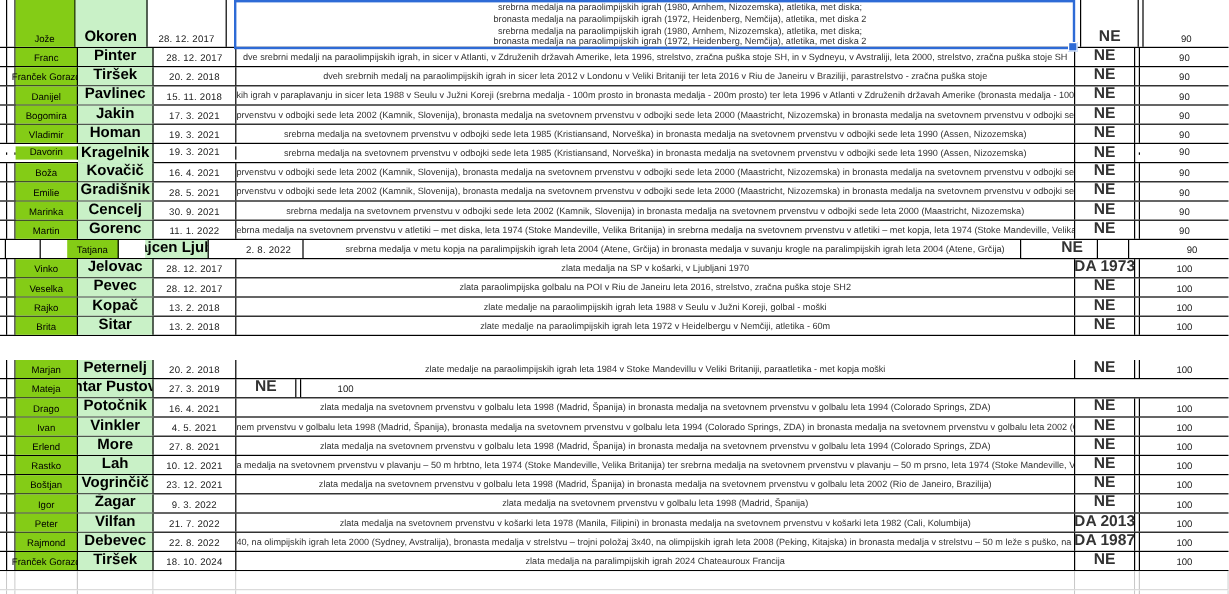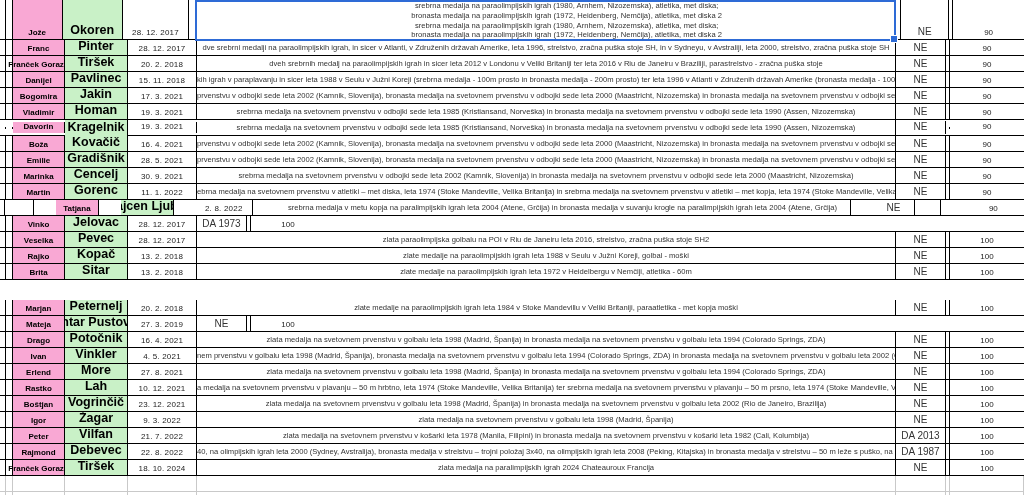--- a/index.html
+++ b/index.html
@@ -20,22 +20,22 @@
     display:flex;
     align-items:flex-end;
     justify-content:center;
     overflow:hidden;
     padding:0 1px 2px 1px;
   }
   .row.empty .cell{border-right:1px solid #c9c9c9;background:#fff;}
   .ca{width:6px;}
   .cb{width:7px;}
   .first{
-    width:52px;background:#f9a8d4;
-    font-size:8px;font-weight:bold;
+    width:52px;background:#84cc16;
+    font-size:8px;font-weight:normal;
     white-space:nowrap;overflow:visible;
     text-align:center;
   }
   .last{
     width:63px;background:#c9f1c7;
     font-size:12.5px;font-weight:bold;
     white-space:nowrap;text-align:center;
   }
   .date{
     width:69px;font-size:8px;color:#222;
@@ -44,21 +44,21 @@
   .desc{
     width:699px;
     font-size:7.6px;color:#333;
     display:block;
     text-align:center;
     white-space:pre;
     line-height:15px;
     padding:0;
   }
   .row.tall .desc{line-height:9.8px;padding-top:1px;margin-left:44px;}
-  .flag{width:50px;font-size:10px;color:#333;white-space:nowrap;}
+  .flag{width:50px;font-size:13px;color:#333;white-space:nowrap;font-weight:bold;}
   .gap{width:4px;}
   .val{width:74px;font-size:8px;color:#222;border-right:none;}
   .row.empty .first,.row.empty .last{background:#fff;font-weight:normal;}
   
   #selection{
     position:absolute;
     left:195px;top:0;
     width:701px;height:41px;
     border:2px solid #2e6bd6;
     box-sizing:border-box;
@@ -213,20 +213,21 @@
       <div class="cell flag">NE</div>
       <div class="cell gap"></div>
       <div class="cell val">90</div>
     </div>
       <div class="row data" style="height: 16px;">
       <div class="cell ca"></div>
       <div class="cell cb"></div>
       <div class="cell first">Vinko</div>
       <div class="cell last">Jelovac</div>
       <div class="cell date">28. 12. 2017</div>
+      <div class="cell desc">zlata medalja na SP v košarki, v Ljubljani 1970</div>
       <div class="cell flag">DA 1973</div>
       <div class="cell gap"></div>
       <div class="cell val">100</div>
     </div>
       <div class="row data" style="height: 16px;">
       <div class="cell ca"></div>
       <div class="cell cb"></div>
       <div class="cell first">Veselka</div>
       <div class="cell last">Pevec</div>
       <div class="cell date">28. 12. 2017</div>

